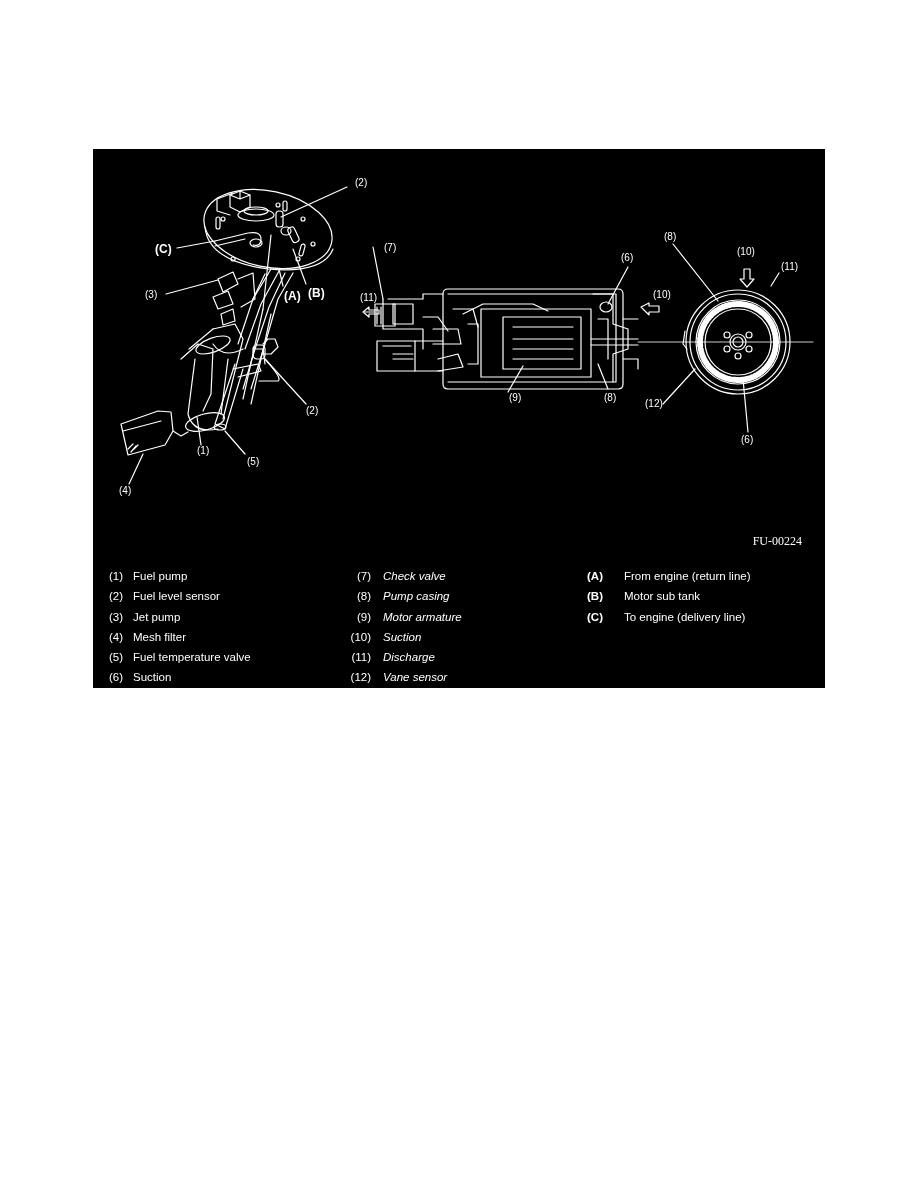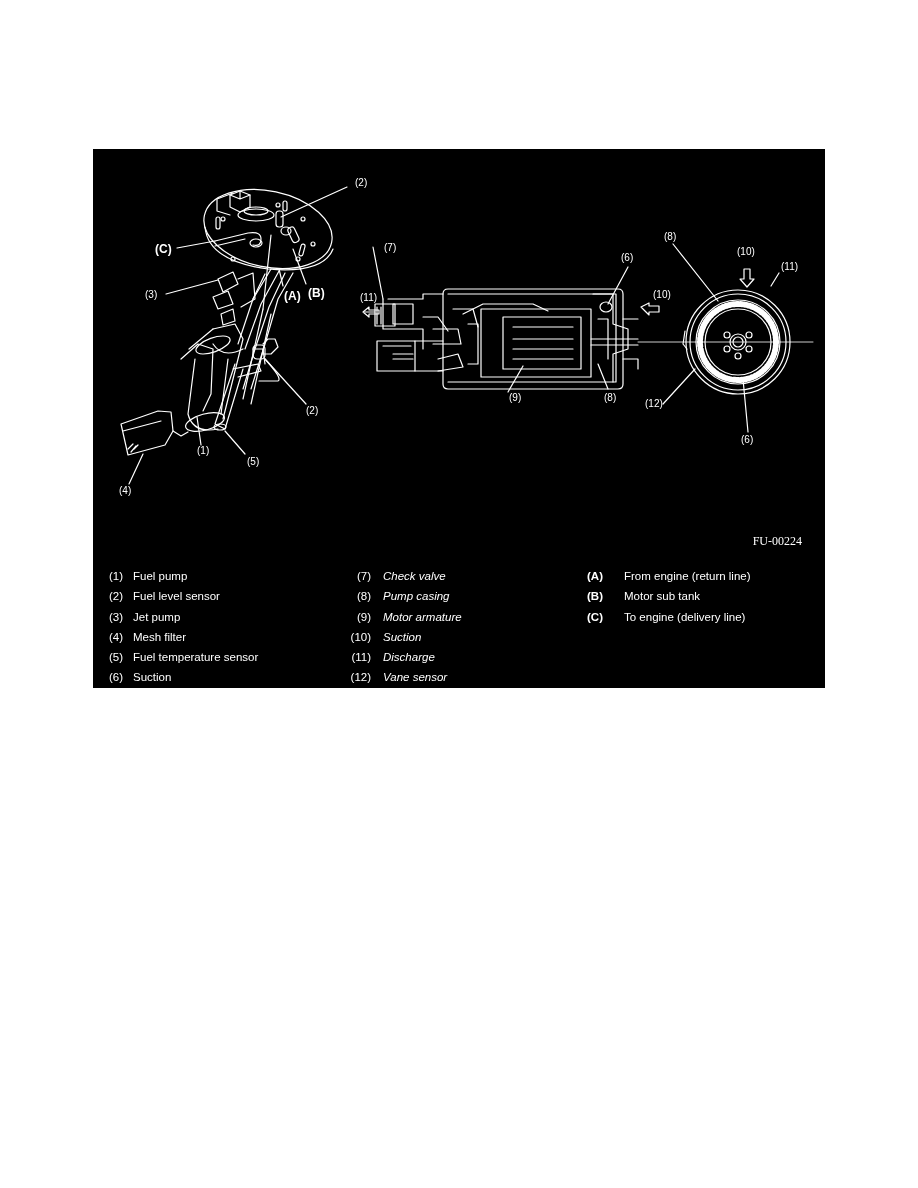--- a/index.html
+++ b/index.html
@@ -210,21 +210,21 @@
       <div class="legend-row">
           <span class="legend-key">(3)</span>
           <span class="legend-text">Jet pump</span>
         </div>
       <div class="legend-row">
           <span class="legend-key">(4)</span>
           <span class="legend-text">Mesh filter</span>
         </div>
       <div class="legend-row">
           <span class="legend-key">(5)</span>
-          <span class="legend-text">Fuel temperature sensor</span>
+          <span class="legend-text">Fuel temperature valve</span>
         </div>
       <div class="legend-row">
           <span class="legend-key">(6)</span>
           <span class="legend-text">Suction</span>
         </div>
     </div>
     <div class="legend-col col2">
       <div class="legend-row">
           <span class="legend-key">(7)</span>
           <span class="legend-text">Check valve</span>

